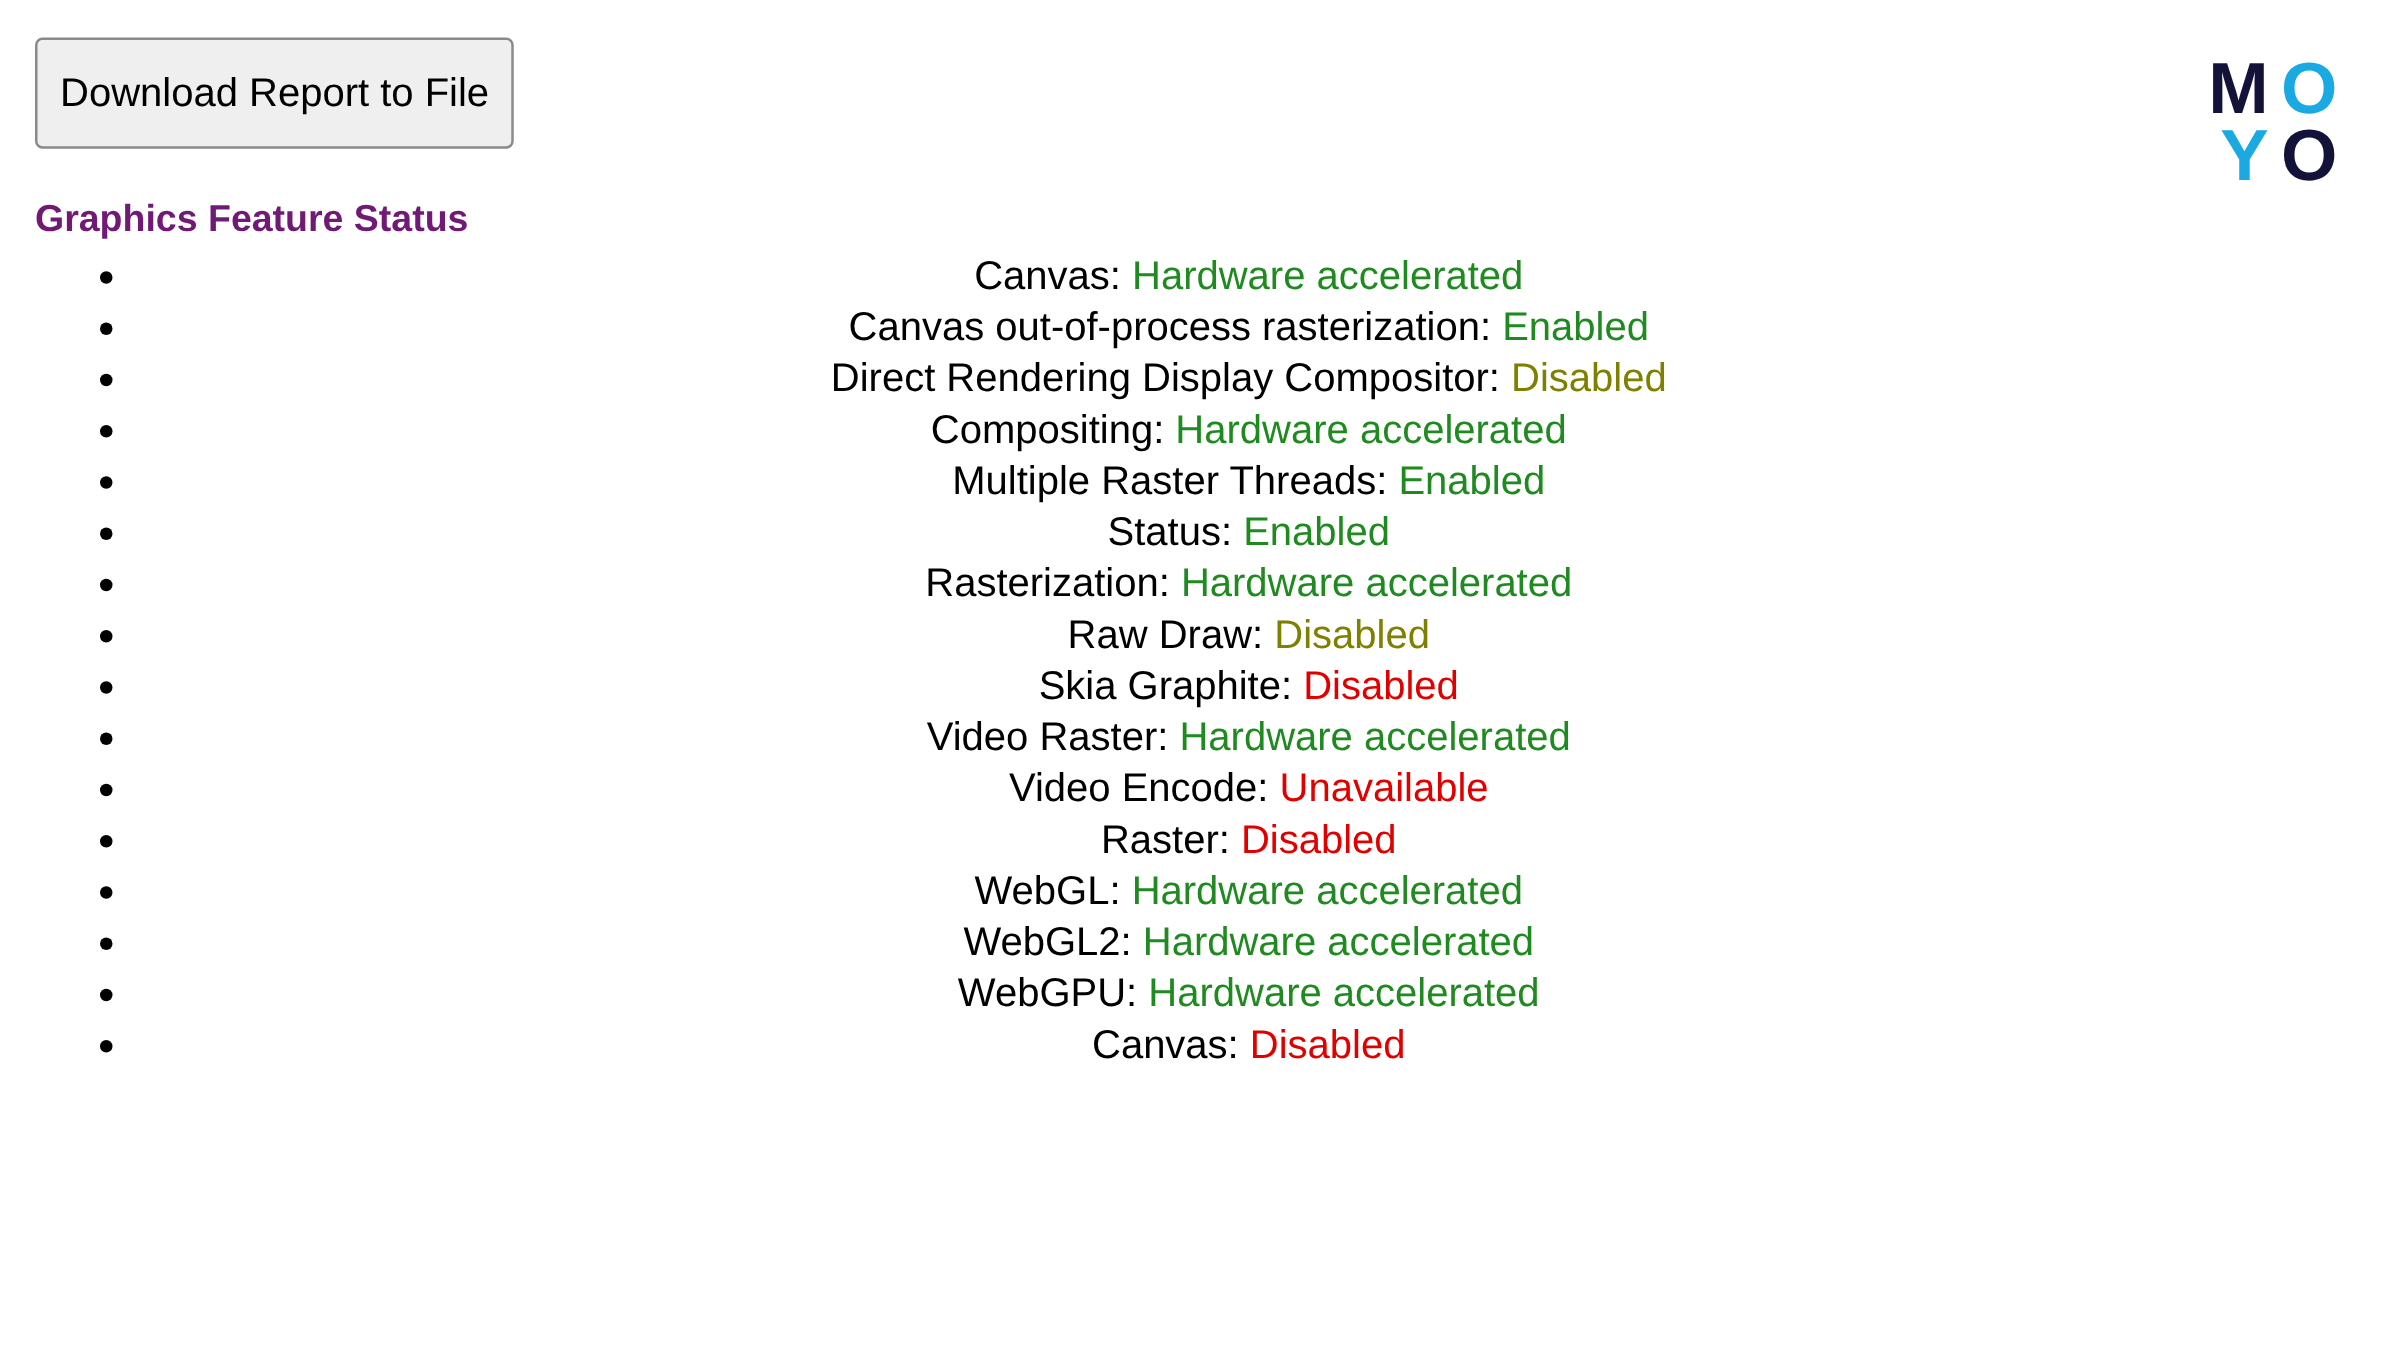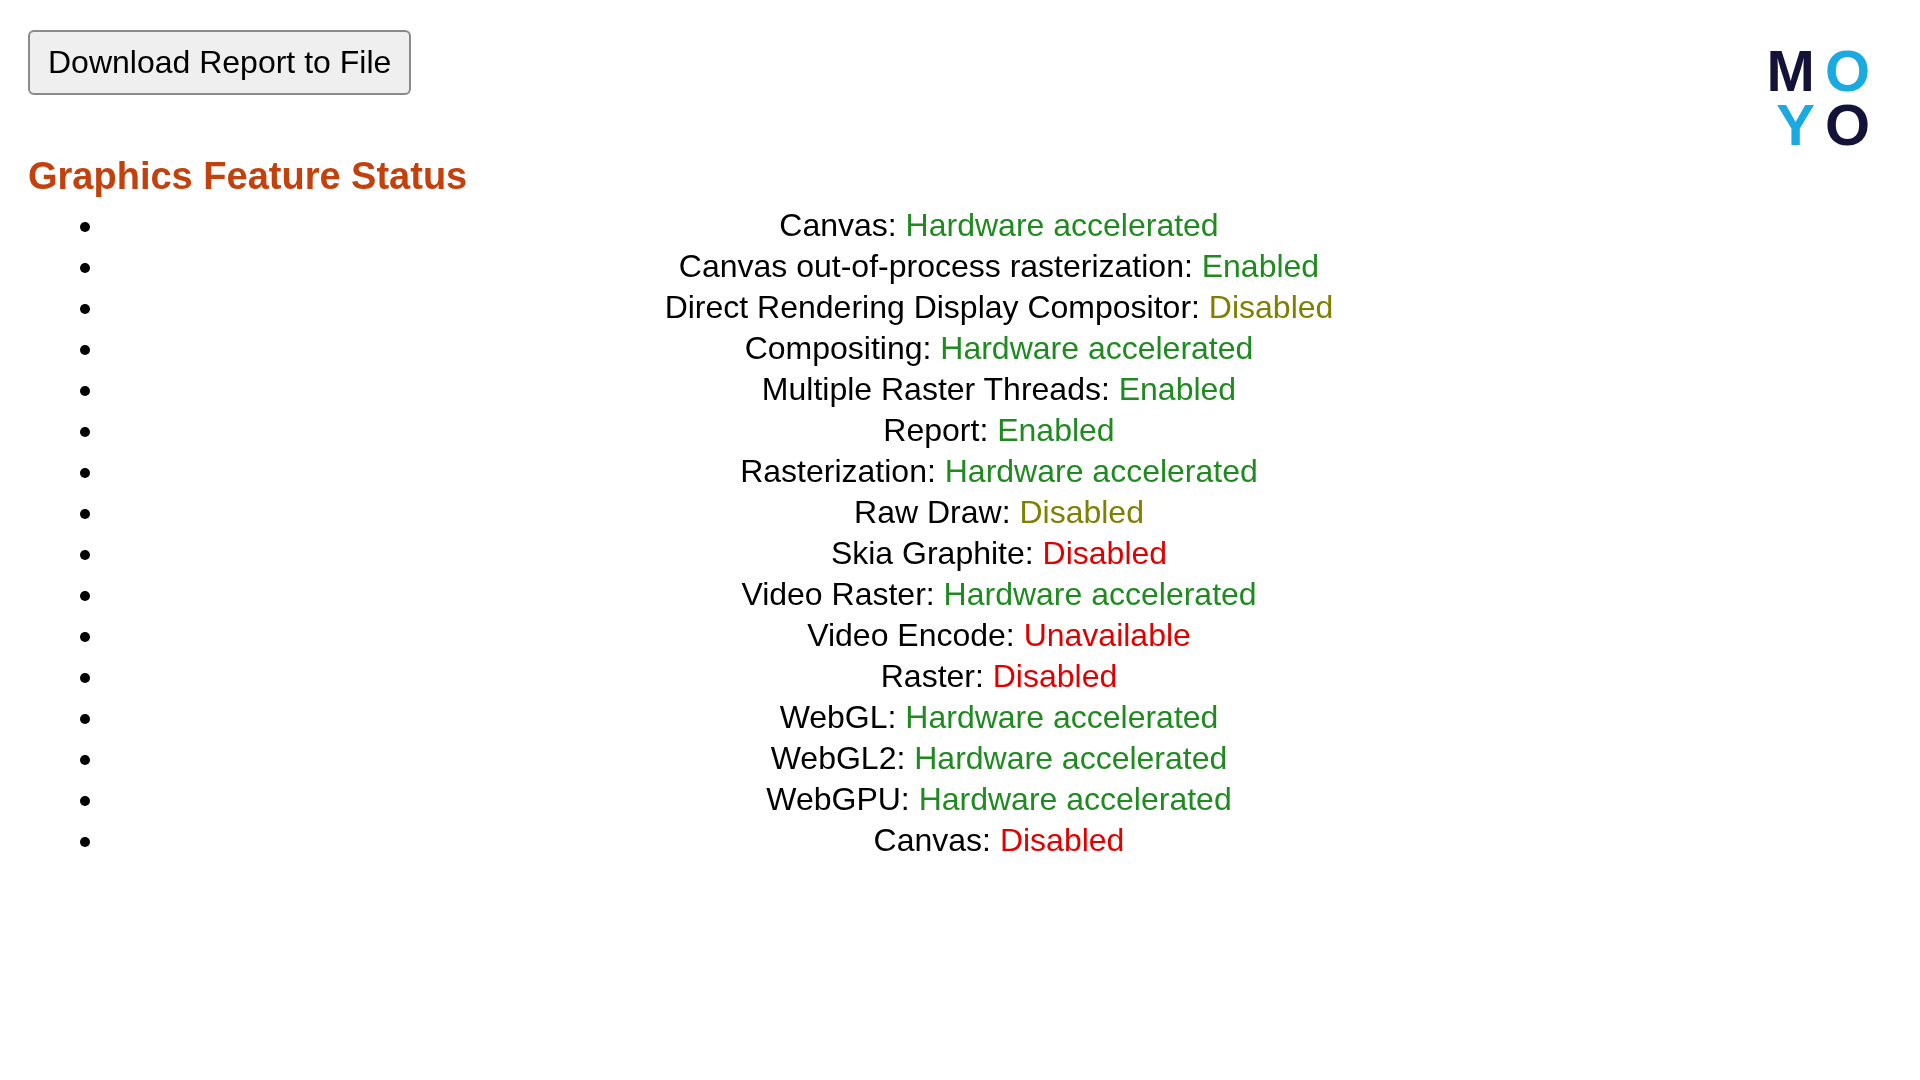--- a/index.html
+++ b/index.html
@@ -18,28 +18,28 @@
     .content {
       padding: 30px 28px;
     }
     .download-btn {
       font-family: inherit;
       font-size: 32px;
       color: #000;
       background: #efefef;
       border: 2px solid #8a8a8a;
       border-radius: 6px;
-      padding: 12px 18px;
+      padding: 24px 18px;
       cursor: pointer;
     }
     .section-heading {
-      font-size: 38px;
+      font-size: 30px;
       font-weight: 700;
-      color: #c2410c;
-      margin-top: 60px;
+      color: #701a75;
+      margin-top: 40px;
       margin-bottom: 8px;
     }
     .feature-list {
       list-style: disc;
       padding-left: 78px;
       text-align: center;
     }
     .feature-list li {
       font-size: 32px;
       color: #000;
@@ -97,21 +97,21 @@
   <button class="download-btn">Download Report to File</button>
 
   <h2 class="section-heading">Graphics Feature Status</h2>
 
   <ul class="feature-list">
       <li><span class="feature-label">Canvas</span><span class="sep">: </span><span class="status-green">Hardware accelerated</span></li>
       <li><span class="feature-label">Canvas out-of-process rasterization</span><span class="sep">: </span><span class="status-green">Enabled</span></li>
       <li><span class="feature-label">Direct Rendering Display Compositor</span><span class="sep">: </span><span class="status-olive">Disabled</span></li>
       <li><span class="feature-label">Compositing</span><span class="sep">: </span><span class="status-green">Hardware accelerated</span></li>
       <li><span class="feature-label">Multiple Raster Threads</span><span class="sep">: </span><span class="status-green">Enabled</span></li>
-      <li><span class="feature-label">Report</span><span class="sep">: </span><span class="status-green">Enabled</span></li>
+      <li><span class="feature-label">Status</span><span class="sep">: </span><span class="status-green">Enabled</span></li>
       <li><span class="feature-label">Rasterization</span><span class="sep">: </span><span class="status-green">Hardware accelerated</span></li>
       <li><span class="feature-label">Raw Draw</span><span class="sep">: </span><span class="status-olive">Disabled</span></li>
       <li><span class="feature-label">Skia Graphite</span><span class="sep">: </span><span class="status-red">Disabled</span></li>
       <li><span class="feature-label">Video Raster</span><span class="sep">: </span><span class="status-green">Hardware accelerated</span></li>
       <li><span class="feature-label">Video Encode</span><span class="sep">: </span><span class="status-red">Unavailable</span></li>
       <li><span class="feature-label">Raster</span><span class="sep">: </span><span class="status-red">Disabled</span></li>
       <li><span class="feature-label">WebGL</span><span class="sep">: </span><span class="status-green">Hardware accelerated</span></li>
       <li><span class="feature-label">WebGL2</span><span class="sep">: </span><span class="status-green">Hardware accelerated</span></li>
       <li><span class="feature-label">WebGPU</span><span class="sep">: </span><span class="status-green">Hardware accelerated</span></li>
       <li><span class="feature-label">Canvas</span><span class="sep">: </span><span class="status-red">Disabled</span></li>

